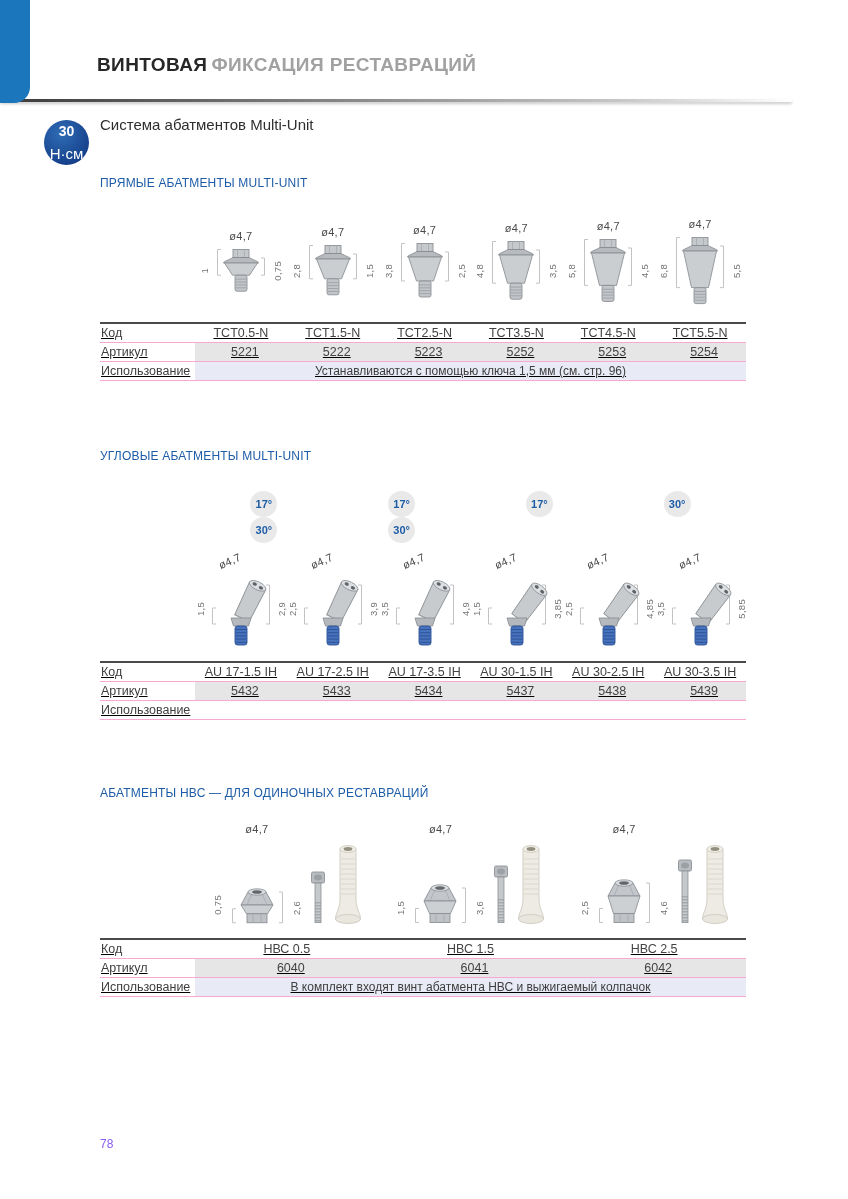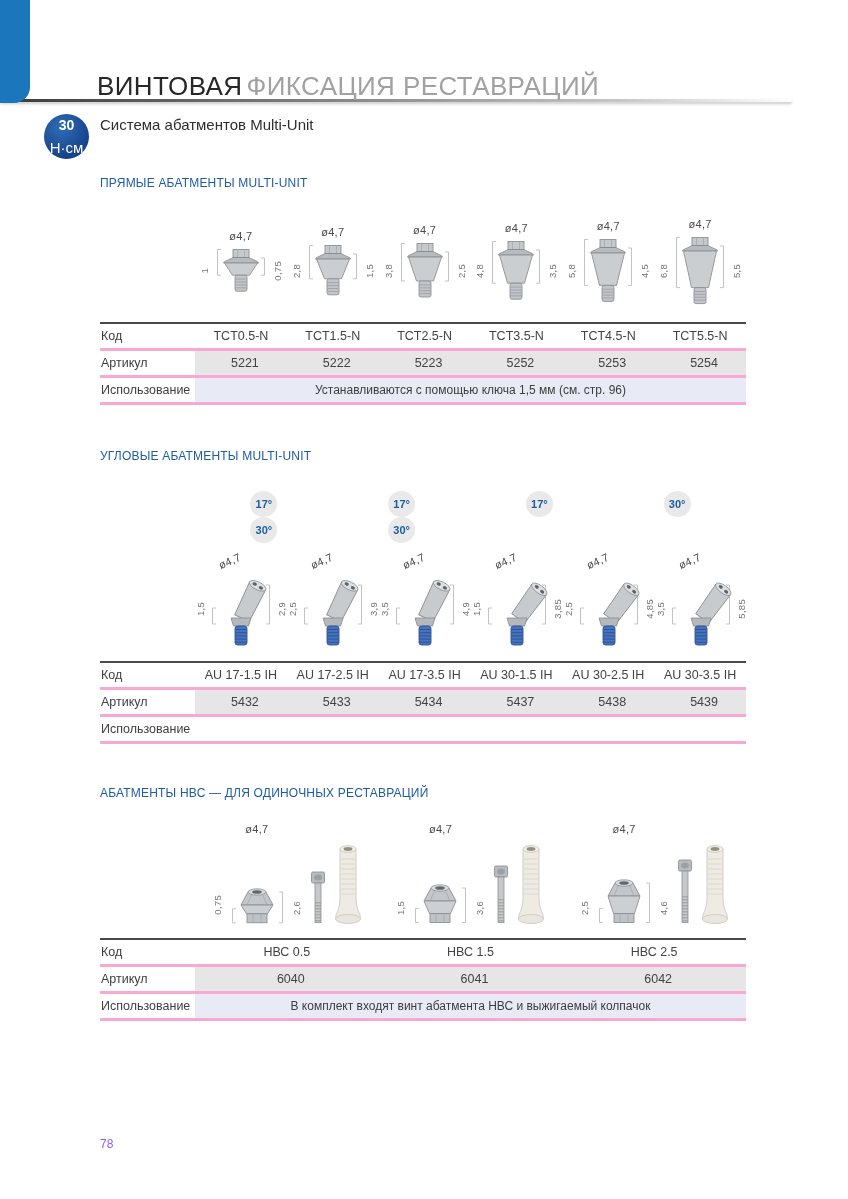--- a/index.html
+++ b/index.html
@@ -9,30 +9,30 @@
     --row-lavender:#e8eaf5;
   }
   *{box-sizing:border-box;}
   html,body{margin:0;padding:0;background:#ffffff;}
   body{width:848px;height:1199px;font-family:"Liberation Sans",sans-serif;}
   .page{position:relative;width:848px;height:1199px;background:#fff;overflow:hidden;}
 
   .top-bar{position:absolute;top:0;left:0;width:30px;height:103px;background:var(--bar-blue);
     border-radius:0 0 16px 0;z-index:3;}
 
-  .page-title{position:absolute;top:71px;left:97px;font-size:26px;font-weight:normal;
+  .page-title{position:absolute;top:54px;left:97px;font-size:19px;font-weight:bold;
     letter-spacing:.4px;white-space:nowrap;z-index:2;}
   .t-bold{color:#272727;}
   .t-light{color:#a1a1a1;margin-left:4px;}
 
   .rule{position:absolute;top:99px;left:0;width:792px;height:3px;border-radius:2px;
     background:linear-gradient(to right,#3a3a3a,#8a8a8a 45%,#c6c6c6 78%,rgba(200,200,200,0));
     box-shadow:0 2px 3px rgba(0,0,0,.22);z-index:1;}
 
-  .torque-badge{position:absolute;top:114px;left:44px;width:45px;height:45px;border-radius:50%;
+  .torque-badge{position:absolute;top:120px;left:44px;width:45px;height:45px;border-radius:50%;
     background:radial-gradient(circle at 38% 30%,#2f6db5,#143e88 78%);color:#fff;
     display:flex;flex-direction:column;align-items:center;justify-content:center;line-height:1;z-index:2;}
   .tb-val{font-size:14px;font-weight:bold;}
   .tb-unit{font-size:15px;margin-top:8px;}
 
   .subtitle{position:absolute;top:116px;left:100px;font-size:15px;color:#2e2e2e;}
 
   .section{position:absolute;left:100px;width:646px;}
   .straight{top:176px;}
   .angled{top:449px;}
@@ -53,21 +53,21 @@
   .angled .dia{transform:rotate(-24deg) translateX(-12px);}
   .hbc .dia{transform:translateX(-30px);}
   .draw{display:flex;align-items:flex-end;gap:2px;}
   .hbc .draw{gap:5px;}
   .dim{writing-mode:vertical-rl;transform:rotate(180deg);font-size:9.5px;color:#757575;
     align-self:center;letter-spacing:.3px;}
   .hbc .dim{align-self:flex-end;margin-bottom:10px;}
   .product svg{display:block;}
 
   .ptable{margin-top:10px;border-top:2px solid #4a4a4a;}
-  .t-row{display:grid;border-bottom:3px solid #f9a8d4;height:27px;align-items:stretch;}
+  .t-row{display:grid;border-bottom:1px solid #f9a8d4;height:19px;align-items:stretch;text-decoration:underline;}
   .t-label{font-size:12.5px;color:#3e3e3e;display:flex;align-items:center;padding-left:1px;background:#fff;}
   .t-val{font-size:12.5px;color:#434343;display:flex;align-items:center;justify-content:center;}
   .row-gray .t-val{background:var(--row-gray);padding-left:8px;}
   .t-span{font-size:12px;color:#3e3e3e;background:var(--row-lavender);
     display:flex;align-items:center;justify-content:center;}
 
   .page-num{position:absolute;top:1137px;left:100px;font-size:12px;color:#8b5cf6;}
 </style>
 </head>
 <body>

